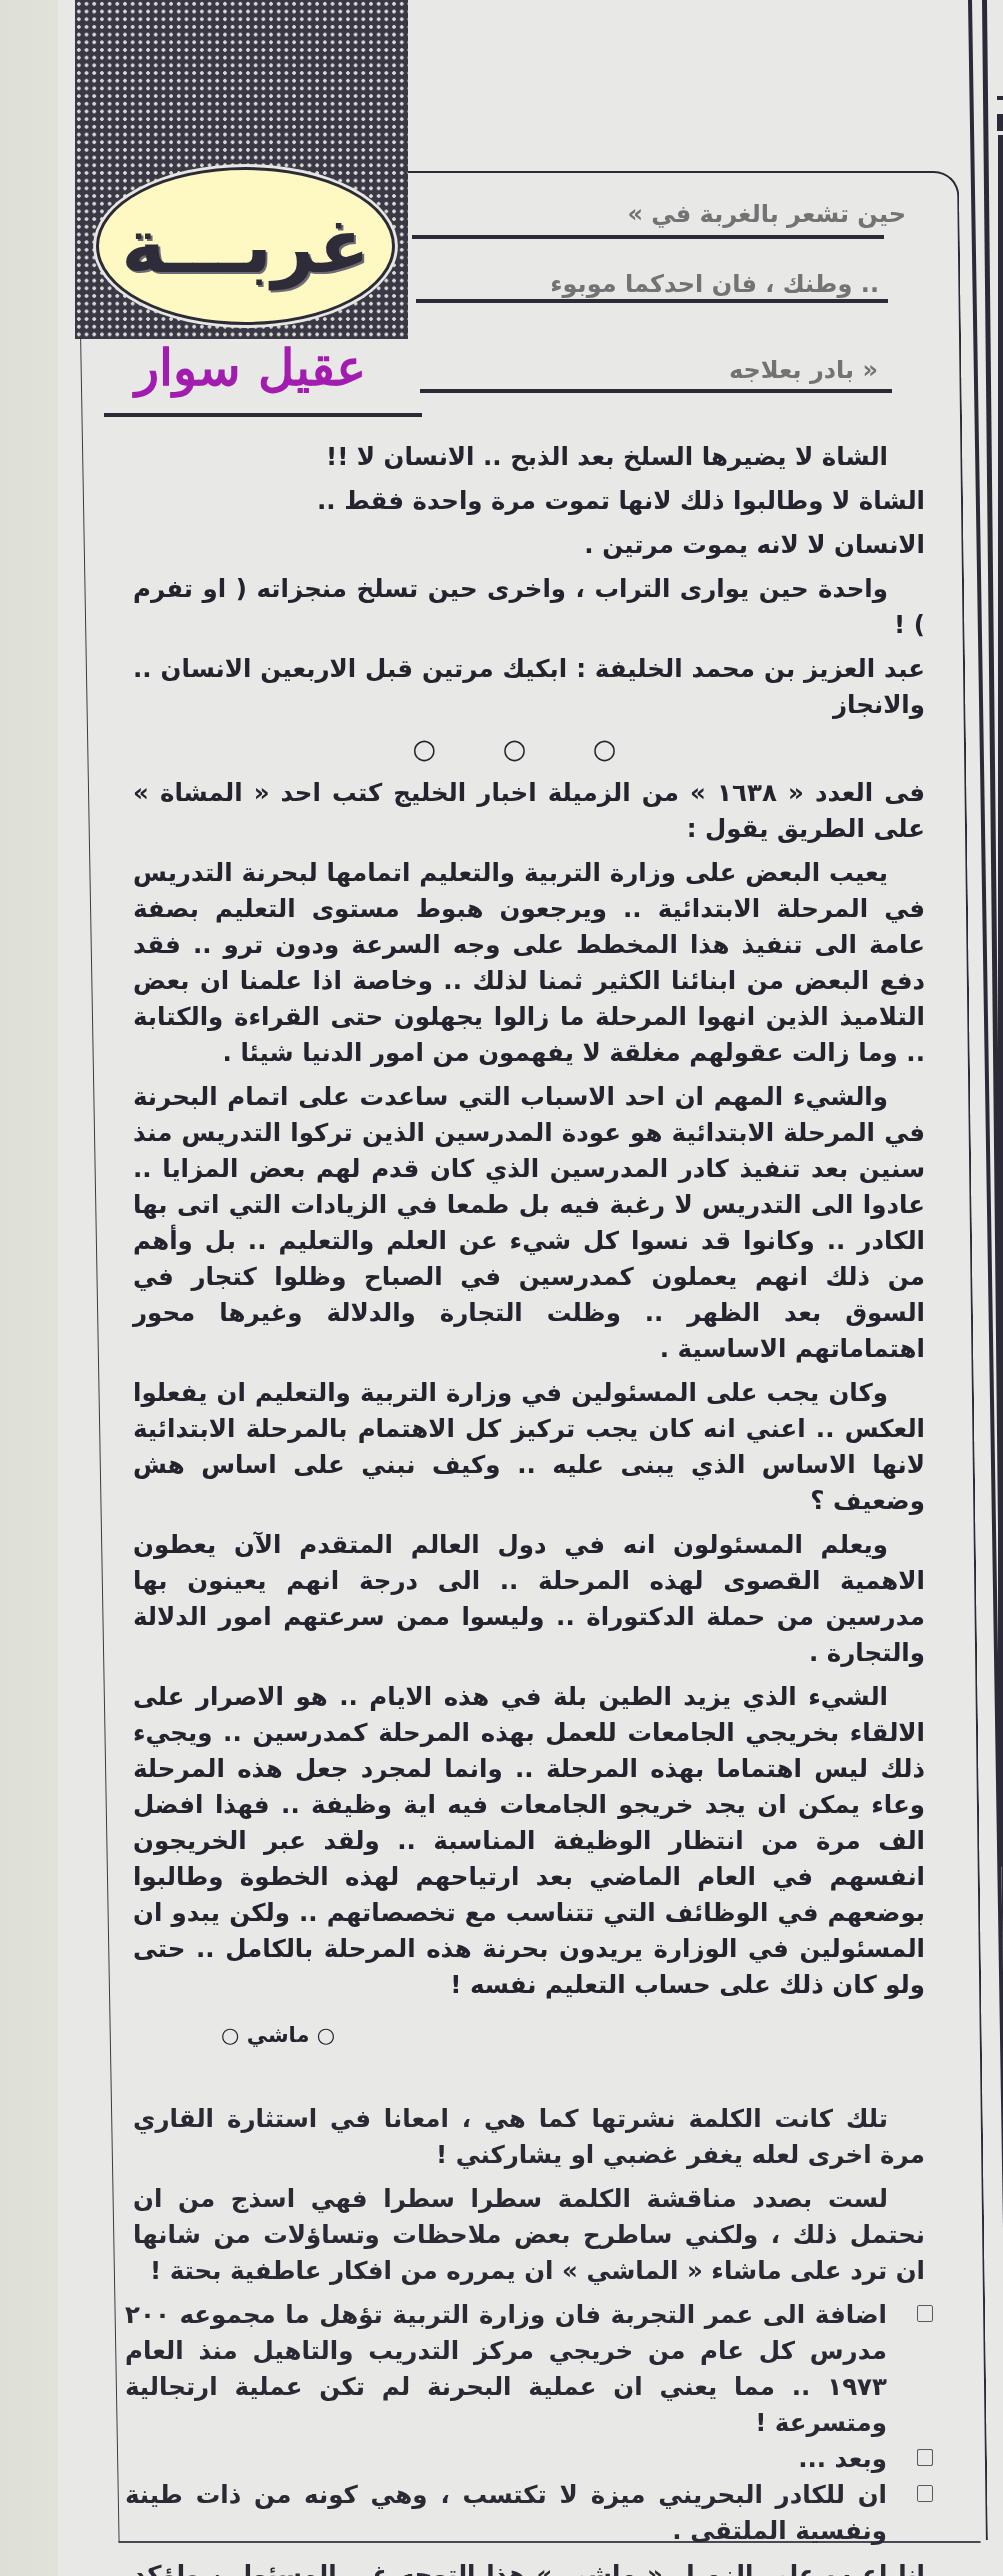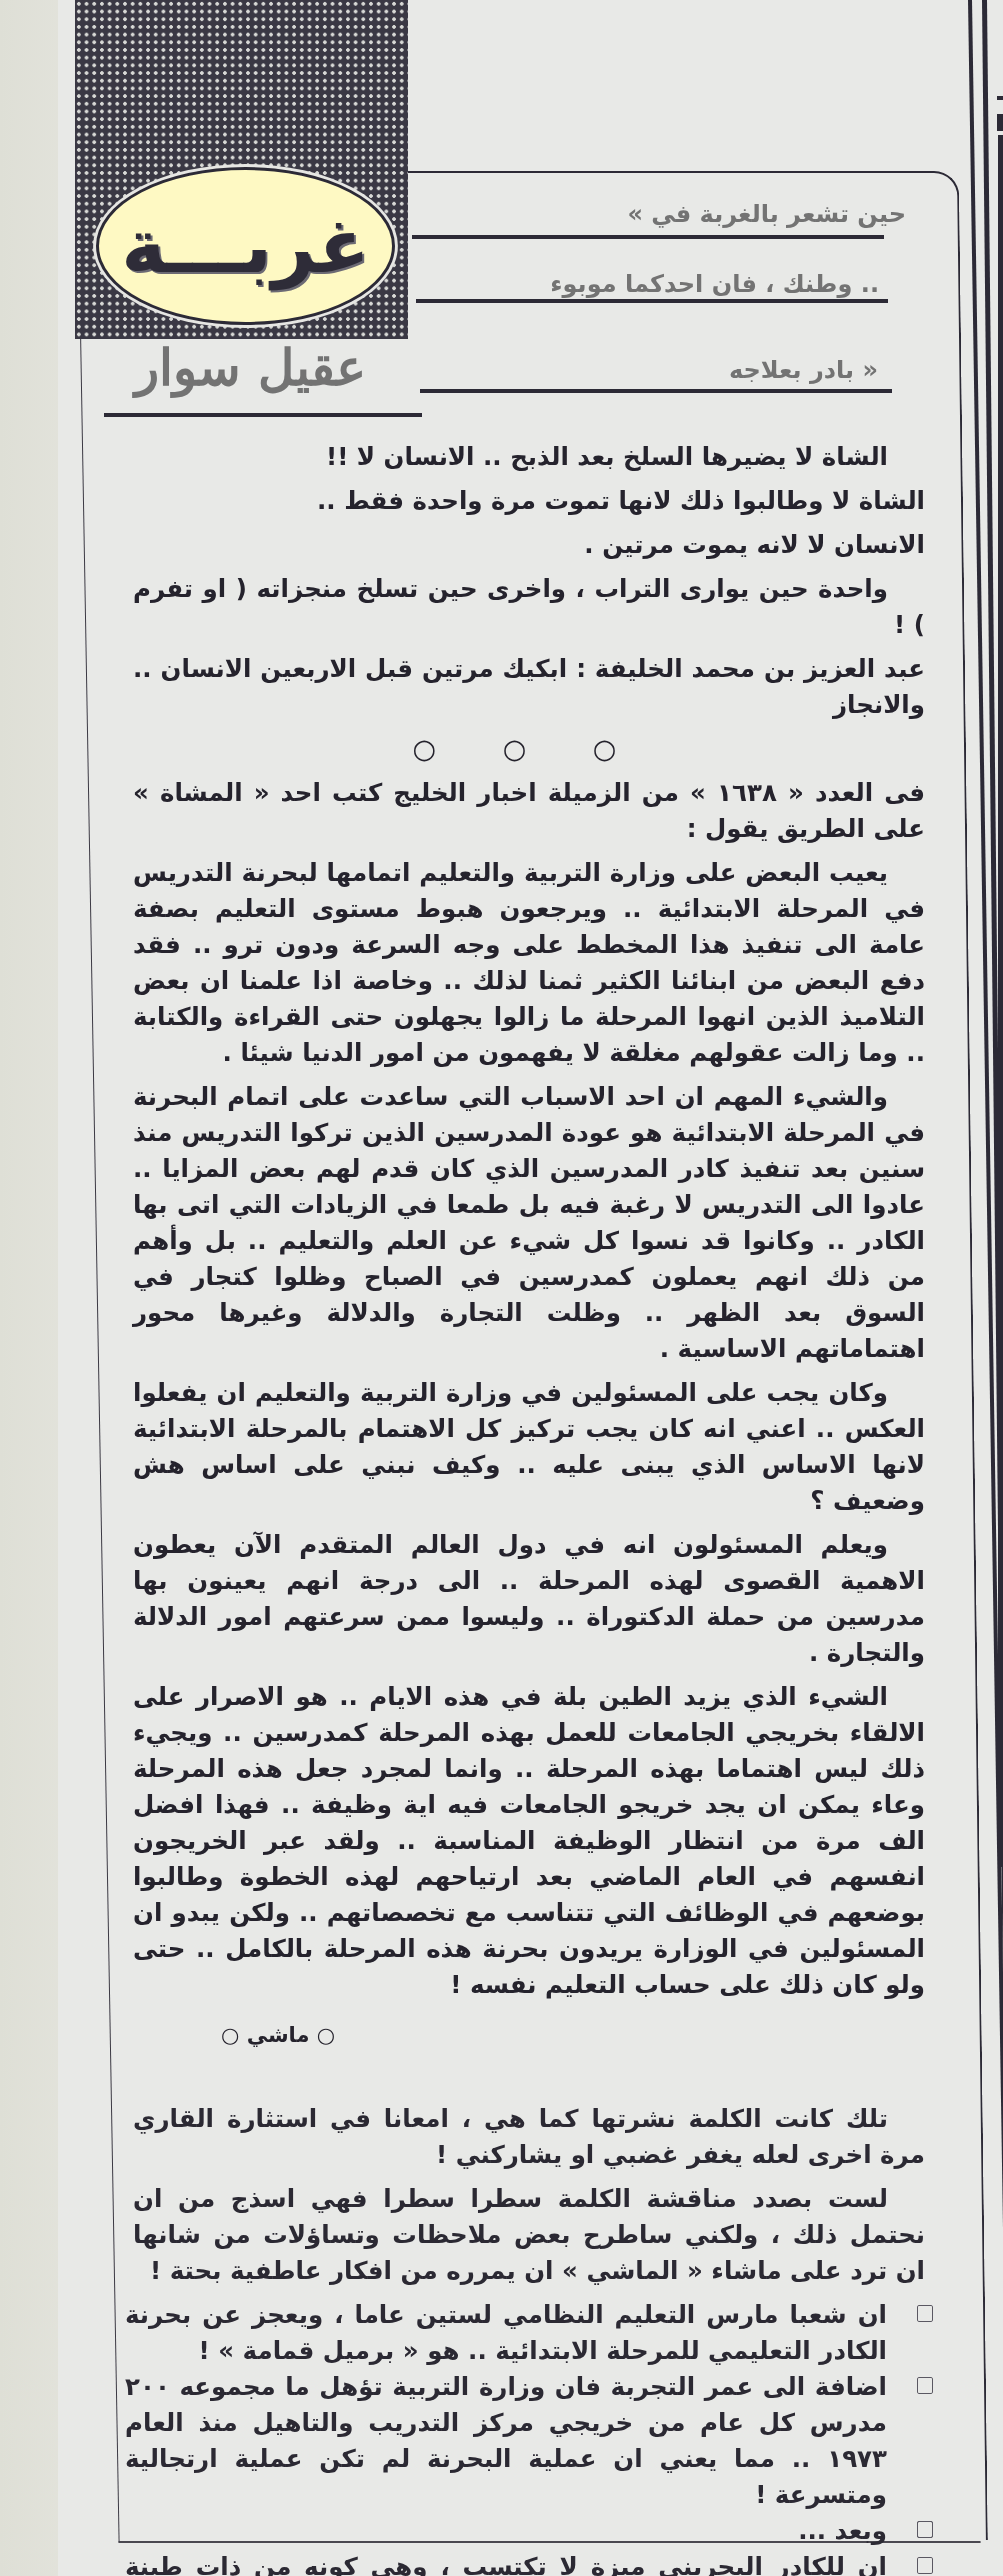--- a/index.html
+++ b/index.html
@@ -106,21 +106,21 @@
     }
     .author-name {
       position: absolute;
       left: 106px; top: 339px;
       width: 289px;
       text-align: center;
       direction: rtl;
       font-family: "DejaVu Serif", serif;
       font-weight: bold;
       font-size: 50px;
-      color: #737373;
+      color: #a21caf;
       line-height: 1.15;
     }
     .author-rule {
       position: absolute;
       left: 104px; top: 413px;
       width: 318px; height: 3.8px;
       background: #2c2a36;
     }
     .epi-line {
       position: absolute;
@@ -230,24 +230,20 @@
 
   <div class="signature">
     <span>○ ماشي ○</span>
   </div>
 
   <p class="para part2 indent">تلك كانت الكلمة نشرتها كما هي ، امعانا في استثارة القاري مرة اخرى لعله يغفر غضبي او يشاركني !</p>
   <p class="para part2 indent">لست بصدد مناقشة الكلمة سطرا سطرا فهي اسذج من ان نحتمل ذلك ، ولكني ساطرح بعض ملاحظات وتساؤلات من شانها ان ترد على ماشاء « الماشي » ان يمرره من افكار عاطفية بحتة !</p>
 
   <p class="para part2 bullet-item">
     <span class="bullet-box"></span>
-    <span>ان شعبا مارس التعليم النظامي لستين عاما ، ويعجز عن بحرنة الكادر التعليمي للمرحلة الابتدائية .. هو « برميل قمامة » !</span>
-  </p>
-  <p class="para part2 bullet-item">
-    <span class="bullet-box"></span>
     <span>اضافة الى عمر التجربة فان وزارة التربية تؤهل ما مجموعه ٢٠٠ مدرس كل عام من خريجي مركز التدريب والتاهيل منذ العام ١٩٧٣ .. مما يعني ان عملية البحرنة لم تكن عملية ارتجالية ومتسرعة !</span>
   </p>
   <p class="para part2 bullet-item">
     <span class="bullet-box"></span>
   </p>
   <p class="para part2 bullet-item">
     <span class="bullet-box"></span>
     <span>وبعد ...</span>
   </p>
   <p class="para part2 bullet-item">

